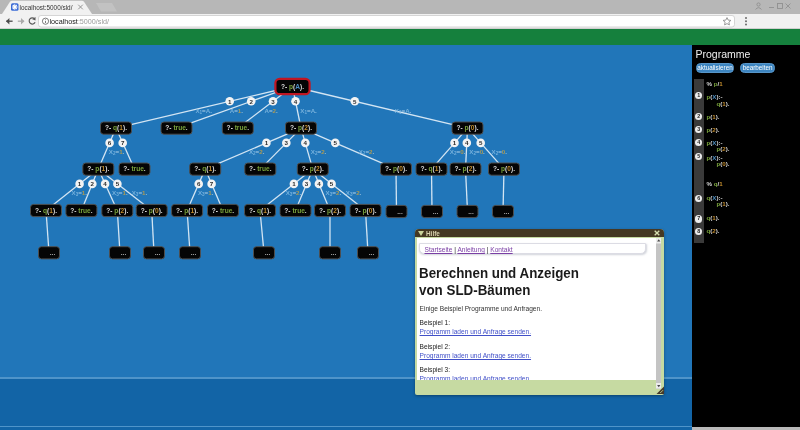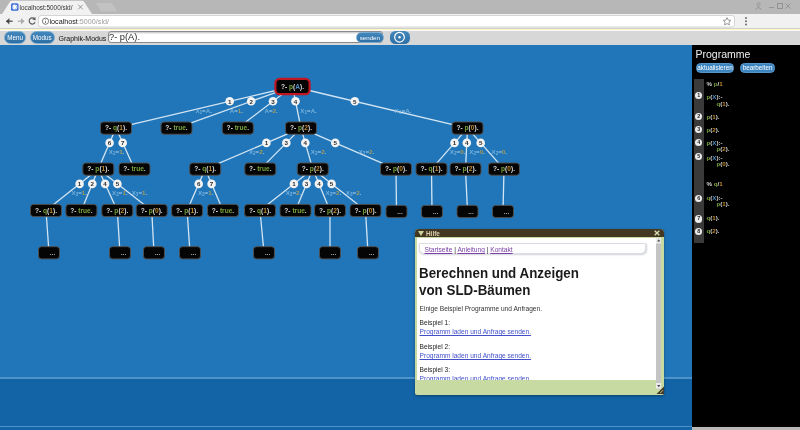--- a/index.html
+++ b/index.html
@@ -1,18 +1,18 @@
 <!DOCTYPE html>
 <html><head><meta charset="utf-8">
 <style>
 *{margin:0;padding:0;box-sizing:border-box}
 html,body{width:800px;height:430px;overflow:hidden;font-family:"Liberation Sans",sans-serif}
 </style></head>
 <body>
-<div style="position:relative;width:800px;height:430px;background:#fef9c3">
+<div style="position:relative;width:800px;height:430px;background:#15803d">
 <div style="position:absolute;left:0;top:0;width:800px;height:14px;background:#b7b7b7">
 <svg width="800" height="14" xmlns="http://www.w3.org/2000/svg">
 <rect x="0" y="0" width="800" height="14" fill="#b7b7b7"></rect>
 <path d="M2 14 L10 1.8 Q10.8 0.8 12 0.8 L82 0.8 Q83.2 0.8 84 1.8 L92 14 Z" fill="#f1f1f1"></path>
 <path d="M96 3 L112 3 L117 11.5 L101 11.5 Z" fill="#c2c2c2"></path>
 <rect x="11" y="3.2" width="7.5" height="7.5" rx="1.5" fill="#3a6bd6"></rect>
 <g stroke="#fff" stroke-width="1.1">
           <line x1="14.75" y1="4.2" x2="14.75" y2="9.8"></line>
           <line x1="12" y1="7" x2="17.5" y2="7"></line>
           <line x1="12.8" y1="5" x2="16.7" y2="9"></line>
@@ -53,33 +53,20 @@
           <line x1="45.5" y1="7" x2="45.5" y2="9"></line>
         </g>
 <text x="49.5" y="9.9" font-family="Liberation Sans, sans-serif" font-size="7.2" fill="#202020">localhost<tspan fill="#9b9b9b">:5000/sld/</tspan></text>
 <path d="M727 3.6 L728.2 6.1 L730.9 6.4 L728.9 8.2 L729.4 10.9 L727 9.6 L724.6 10.9 L725.1 8.2 L723.1 6.4 L725.8 6.1 Z" fill="none" stroke="#8f8f8f" stroke-width="0.9"></path>
 <g fill="#6a6a6a">
           <circle cx="746" cy="4" r="1"></circle>
           <circle cx="746" cy="7.2" r="1"></circle>
           <circle cx="746" cy="10.4" r="1"></circle>
         </g>
 </svg></div>
-<div style="position:absolute;left:0;top:29.5px;width:800px;height:15px;background:#d7d7d7;border-top:1px solid #f8f8f8">
-<span style="position:absolute;left:4px;top:0.9px;background:#3379ae;background:linear-gradient(#4388bd,#2d6fa4);border:1px solid #79aacf;border-radius:7px;color:#fff;font-family:'Liberation Sans',sans-serif;font-size:6.3px;padding:1.7px 2.2px 1.9px">Menu</span>
-<span style="position:absolute;left:29.5px;top:0.9px;background:#3379ae;background:linear-gradient(#4388bd,#2d6fa4);border:1px solid #79aacf;border-radius:7px;color:#fff;font-family:'Liberation Sans',sans-serif;font-size:6.3px;padding:1.7px 2.2px 1.9px">Modus</span>
-<span style="position:absolute;left:58.5px;top:4px;font-size:7px;color:#111;font-family:'Liberation Sans',sans-serif">Graphik-Modus</span>
-<span style="position:absolute;left:107.5px;top:0.2px;width:275px;height:12.5px;background:#fff;border:1px solid #8a8a8a;border-radius:3px;box-shadow:inset 0 1px 2px rgba(0,0,0,.25)"></span>
-<span style="position:absolute;left:109px;top:1.6px;font-size:9.3px;color:#2b2b2b;font-family:'Liberation Sans',sans-serif">?- p(A).</span>
-<span style="position:absolute;left:355.5px;top:1.2px;background:#3379ae;background:linear-gradient(#4388bd,#2d6fa4);border:1px solid #79aacf;border-radius:7px;color:#fff;font-family:'Liberation Sans',sans-serif;font-size:6.2px;padding:1.3px 3.2px 1.5px">senden</span>
-<span style="position:absolute;left:389.5px;top:0.8px;width:20px;height:12.6px;background:#3379ae;background:linear-gradient(#4388bd,#2d6fa4);border:1px solid #79aacf;border-radius:7px;color:#fff;font-family:'Liberation Sans',sans-serif;border:none;border-radius:5.5px"></span>
-<svg width="13" height="13" style="position:absolute;left:393px;top:0.6px">
-        <circle cx="6.5" cy="6.2" r="4.85" fill="none" stroke="#fff" stroke-width="1.2"></circle>
-        <circle cx="6.5" cy="6.2" r="1.2" fill="#fff"></circle>
-      </svg>
-</div>
 <div style="position:absolute;left:0;top:44.5px;width:800px;height:385.5px;background:#2176b9;overflow:hidden">
   <div style="position:absolute;left:0;top:332.7px;width:692px;height:1.6px;background:#4f94c9"></div>
   <div style="position:absolute;left:0;top:334.3px;width:692px;height:51.2px;background:#1264a6"></div>
   <div style="position:absolute;left:0;top:381.2px;width:692px;height:1.5px;background:#4f94c9"></div>
 </div>
 <svg style="position:absolute;left:0;top:44.5px" width="692" height="385.5" viewBox="0 44.5 692 385.5" xmlns="http://www.w3.org/2000/svg">
 <line x1="292.5" y1="86.0" x2="116.0" y2="127.6" stroke="#d3e5f3" stroke-width="1.3"></line>
 <line x1="292.5" y1="86.0" x2="176.5" y2="127.6" stroke="#d3e5f3" stroke-width="1.3"></line>
 <line x1="292.5" y1="86.0" x2="237.8" y2="127.6" stroke="#d3e5f3" stroke-width="1.3"></line>
 <line x1="292.5" y1="86.0" x2="301.0" y2="127.6" stroke="#d3e5f3" stroke-width="1.3"></line>

